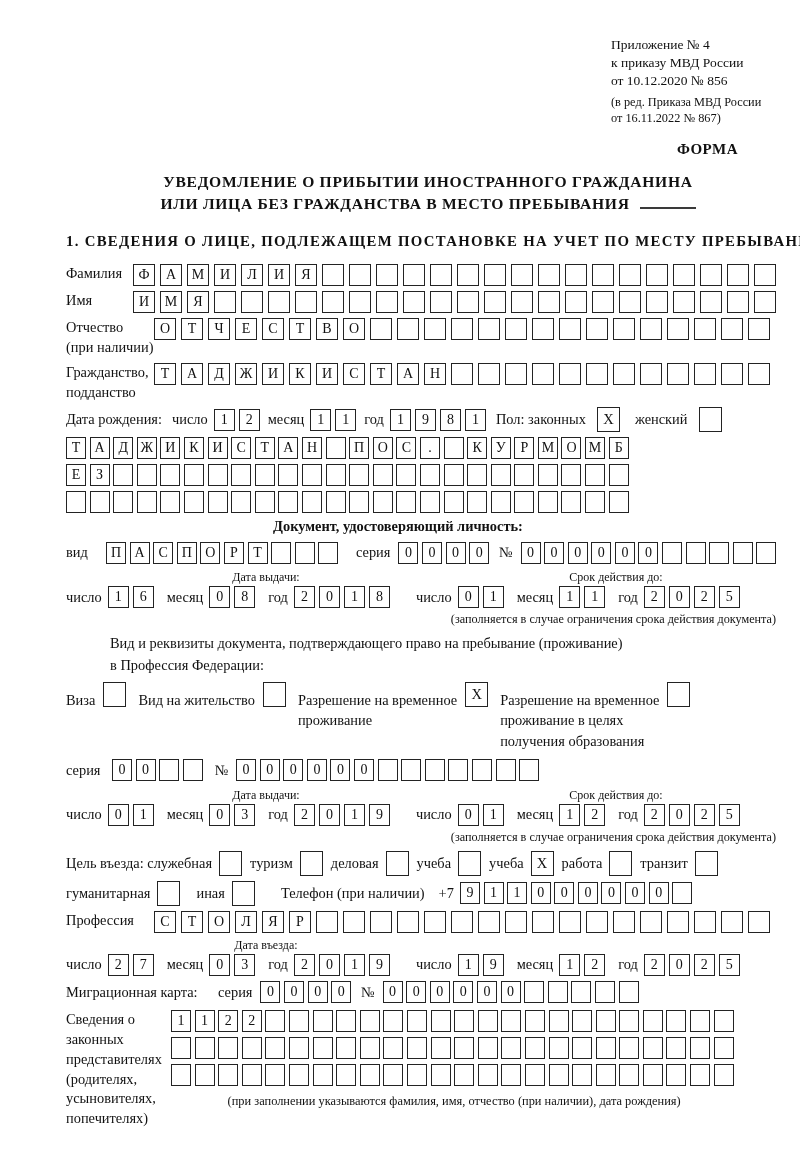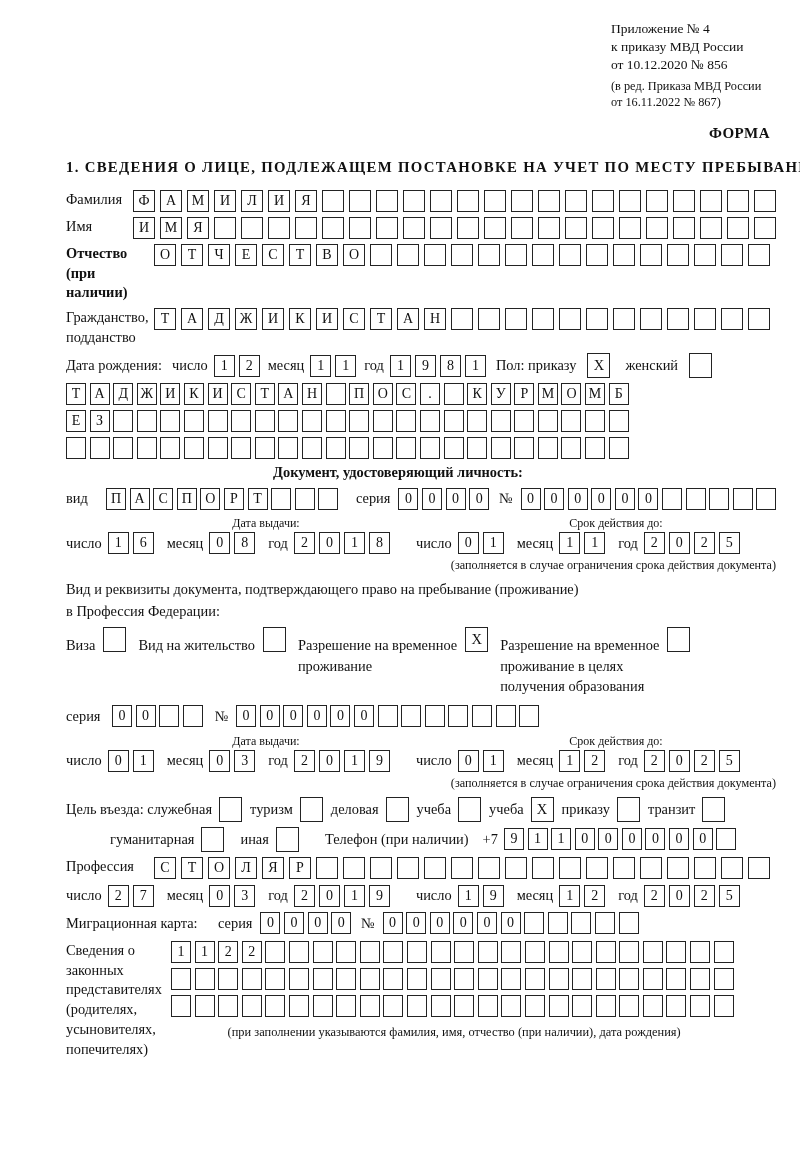--- a/index.html
+++ b/index.html
@@ -1,24 +1,24 @@
 <!DOCTYPE html>
 <html><head>
 <meta charset="utf-8">
 <style>
   html,body{margin:0;padding:0;background:#fff;color:#111;}
   body{width:800px;height:1163px;overflow:hidden;font-family:"Liberation Serif","DejaVu Serif",serif;}
-  .page{box-sizing:border-box;width:800px;height:1027px;padding:20px 10px 0 66px;position:relative;}
+  .page{box-sizing:border-box;width:800px;height:1027px;padding:36px 10px 0 66px;position:relative;}
 
   .annex{margin-left:545px;white-space:nowrap;}
   .annex .al{font-size:13.5px;line-height:1.34;}
   .annex .rev{font-size:12.3px;line-height:1.32;}
   .annex .rev.first{margin-top:4px;}
 
-  .forma{text-align:right;margin:14px 20px 0 0;font-weight:bold;font-size:15px;letter-spacing:.5px;}
+  .forma{text-align:right;margin:14px 52px 0 0;font-weight:bold;font-size:15px;letter-spacing:.5px;}
 
   .title{text-align:center;font-weight:bold;font-size:15.6px;letter-spacing:.7px;margin-top:13px;line-height:1.45;white-space:nowrap;}
   .blank{display:inline-block;width:56px;border-bottom:2.2px solid #3a3a3a;margin-left:10px;vertical-align:baseline;}
 
   .sect{font-weight:bold;font-size:14.8px;letter-spacing:1.3px;margin:17px 0 14px 0;white-space:nowrap;}
 
   
   .cell{box-sizing:border-box;flex:none;width:22px;height:22px;border:1.7px solid #232323;margin-right:5px;
         display:flex;align-items:center;justify-content:center;font-size:14px;}
   .cell.n{width:20px;margin-right:3.6px;}
@@ -42,41 +42,45 @@
   .heads .lh{width:400px;text-align:center;flex:none;}
   .heads .rh{width:300px;text-align:center;flex:none;}
 
   .dates{display:flex;align-items:center;font-size:14.4px;margin-bottom:4px;white-space:nowrap;}
   .dates .grp{display:flex;align-items:center;flex:none;}
   .dates .grp + .grp{margin-left:22px;}
   .dates span.t{flex:none;margin-right:6px;}
   .dates .cells{margin-right:9px;}
 
   .noter{text-align:right;font-size:12.2px;margin:0 14px 6px 0;font-family:Liberation Serif, serif;}
-  .para{font-size:14.4px;line-height:1.5;margin-bottom:5px;}
+  .para{font-size:14.4px;line-height:1.5;margin-bottom:5px;margin-left:44px;}
   .cbrow{display:flex;align-items:flex-start;font-size:14.4px;margin-bottom:7px;white-space:nowrap;}
   .cbrow .cl{flex:none;white-space:pre-line;text-align:left;line-height:1.42;margin-top:8px;}
   .cbrow .cbx{margin:0 12px 0 8px;}
   .footnote{font-size:12.4px;margin-top:3px;text-align:center;white-space:nowrap;}
 </style>
 </head>
 <body>
 
 <div class="page">
 
   <div class="annex">
     <div class="al">Приложение № 4</div>
     <div class="al">к приказу МВД России</div>
     <div class="al">от 10.12.2020 № 856</div>
     <div class="rev first">(в ред. Приказа МВД России</div>
     <div class="rev">от 16.11.2022 № 867)</div>
   </div>
 
   <div class="forma">ФОРМА</div>
 
+  <div class="title">
+    <div>УВЕДОМЛЕНИЕ О ПРИБЫТИИ ИНОСТРАННОГО ГРАЖДАНИНА</div>
+    <div><span>ИЛИ ЛИЦА БЕЗ ГРАЖДАНСТВА В МЕСТО ПРЕБЫВАНИЯ</span><span class="blank"></span></div>
+  </div>
 
   <div class="sect">1. СВЕДЕНИЯ О ЛИЦЕ, ПОДЛЕЖАЩЕМ ПОСТАНОВКЕ НА УЧЕТ ПО МЕСТУ ПРЕБЫВАНИЯ</div>
 
   <div id="form-root">
       <div class="field">
         <div class="lbl" style="width: 67px;">Фамилия</div>
         <div class="rowscol">
           <div class="cells">
             <span class="cell">Ф</span>
             <span class="cell">А</span>
@@ -130,21 +134,21 @@
             <span class="cell"></span>
             <span class="cell"></span>
             <span class="cell"></span>
             <span class="cell"></span>
             <span class="cell"></span>
             <span class="cell"></span>
           </div>
         </div>
       </div>
       <div class="field">
-        <div class="lbl" style="width: 88px; font-weight: bold;">Отчество
+        <div class="lbl" style="width: 88px;">Отчество
 (при наличии)</div>
         <div class="rowscol">
           <div class="cells">
             <span class="cell">О</span>
             <span class="cell">Т</span>
             <span class="cell">Ч</span>
             <span class="cell">Е</span>
             <span class="cell">С</span>
             <span class="cell">Т</span>
             <span class="cell">В</span>
@@ -210,21 +214,21 @@
           <span class="cell d">1</span>
           <span class="cell d">1</span>
         </div>
         <span class="t" style="margin-left: 4px;">год</span>
         <div class="cells">
           <span class="cell d">1</span>
           <span class="cell d">9</span>
           <span class="cell d">8</span>
           <span class="cell d">1</span>
         </div>
-        <span class="t" style="margin-left: 6px;">Пол: приказу</span>
+        <span class="t" style="margin-left: 6px;">Пол: законных</span>
         <span class="cbx">X</span>
         <span class="t" style="margin-left: 6px;">женский</span>
         <span class="cbx"></span>
       </div>
       <div class="field">
         <div class="rowscol">
           <div class="cells">
             <span class="cell n">Т</span>
             <span class="cell n">А</span>
             <span class="cell n">Д</span>
@@ -477,26 +481,26 @@
         <span class="t">Цель въезда: служебная</span>
         <span class="cbx"></span>
         <span class="t">туризм</span>
         <span class="cbx"></span>
         <span class="t">деловая</span>
         <span class="cbx"></span>
         <span class="t">учеба</span>
         <span class="cbx"></span>
         <span class="t">учеба</span>
         <span class="cbx">X</span>
-        <span class="t">приказу</span>
+        <span class="t">работа</span>
         <span class="cbx"></span>
         <span class="t">транзит</span>
         <span class="cbx"></span>
       </div>
-      <div class="line tight" style="margin-left: 44px;">
+      <div class="line tight" style="">
         <span class="t">гуманитарная</span>
         <span class="cbx"></span>
         <span class="t" style="margin-left: 8px;">иная</span>
         <span class="cbx"></span>
         <span class="t" style="margin-right: 14px; margin-left: 18px;">Телефон (при наличии)</span>
         <span class="t" style="margin-right: 6px;">+7</span>
         <div class="cells">
           <span class="cell n">9</span>
           <span class="cell n">1</span>
           <span class="cell n">1</span>
@@ -533,20 +537,21 @@
             <span class="cell"></span>
             <span class="cell"></span>
             <span class="cell"></span>
             <span class="cell"></span>
             <span class="cell"></span>
             <span class="cell"></span>
           </div>
         </div>
       </div>
       <div class="heads">
+        <span class="lh">Дата въезда:</span>
       </div>
       <div class="dates">
         <span class="grp">
           <span class="t">число</span>
           <div class="cells">
             <span class="cell d">2</span>
             <span class="cell d">7</span>
           </div>
           <span class="t">месяц</span>
           <div class="cells">

